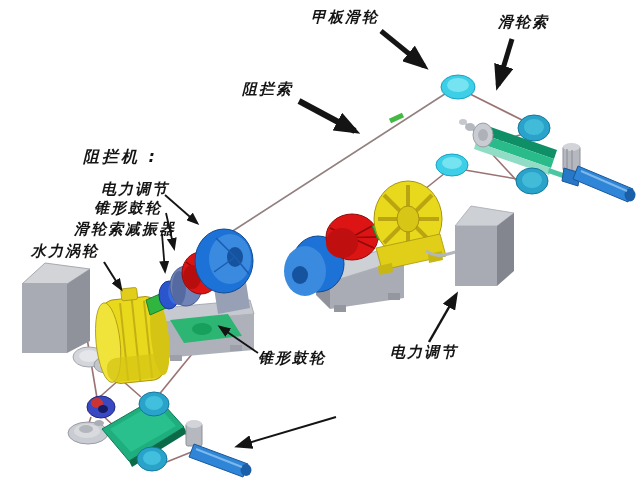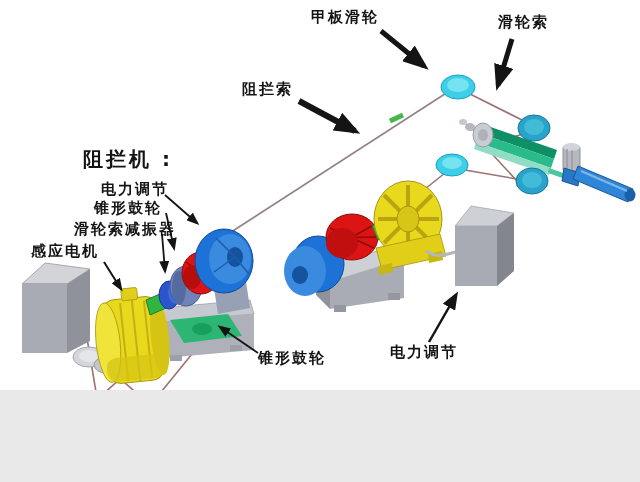--- a/index.html
+++ b/index.html
@@ -3,25 +3,25 @@
 <meta charset="utf-8">
 <style>
   :root{
     --background:#ffffff; --ink:#141414; --cable-brown:#9b7272;
     --pulley-cyan:#3ecfe8; --pulley-teal:#2aa3cb; --drum-blue:#1c72d6;
     --drum-red:#dd1414; --machine-yellow:#e9d91c; --base-green:#2db573;
     --plate-teal:#1fae7e; --rod-blue:#2f86d8; --cabinet-gray:#a8abb3;
   }
   html,body{margin:0;padding:0;}
   body{font-family:"DejaVu Sans","Liberation Sans",sans-serif;background:#e9e9e9;}
-  .stage{position:relative;width:640px;height:390px;background:var(--background);overflow:hidden;}
+  .stage{position:relative;width:640px;height:482px;background:var(--background);overflow:hidden;font-style:italic;}
   .stage svg{position:absolute;left:0;top:0;}
   .lbl{position:absolute;font-size:15px;font-weight:700;color:var(--ink);
        letter-spacing:2px;white-space:nowrap;line-height:1.1;}
-  .lbl.big{font-size:20px;letter-spacing:3px;}
+  .lbl.big{font-size:16px;letter-spacing:3px;}
 </style>
 </head>
 <body>
 
 <div class="stage">
 
 <svg width="640" height="482" viewBox="0 0 640 482">
   <defs>
     <marker id="ah-big" markerUnits="userSpaceOnUse" markerWidth="26" markerHeight="20" refX="20" refY="10" orient="auto">
       <path d="M0,0 L26,10 L0,20 Z" fill="var(--ink)"></path>
@@ -221,17 +221,17 @@
   </g>
 </svg>
 
 <div class="lbl" style="left:311px;top:9px">甲板滑轮</div>
 <div class="lbl" style="left:498px;top:14px">滑轮索</div>
 <div class="lbl" style="left:242px;top:81px">阻拦索</div>
 <div class="lbl big" style="left:83px;top:148px">阻拦机 :</div>
 <div class="lbl" style="left:101px;top:181px">电力调节</div>
 <div class="lbl" style="left:94px;top:200px">锥形鼓轮</div>
 <div class="lbl" style="left:74px;top:221px">滑轮索减振器</div>
-<div class="lbl" style="left:31px;top:243px">感应电机</div>
+<div class="lbl" style="left:31px;top:243px">水力涡轮</div>
 <div class="lbl" style="left:258px;top:350px">锥形鼓轮</div>
 <div class="lbl" style="left:390px;top:344px">电力调节</div>
 
 </div>
 
 </body></html>

